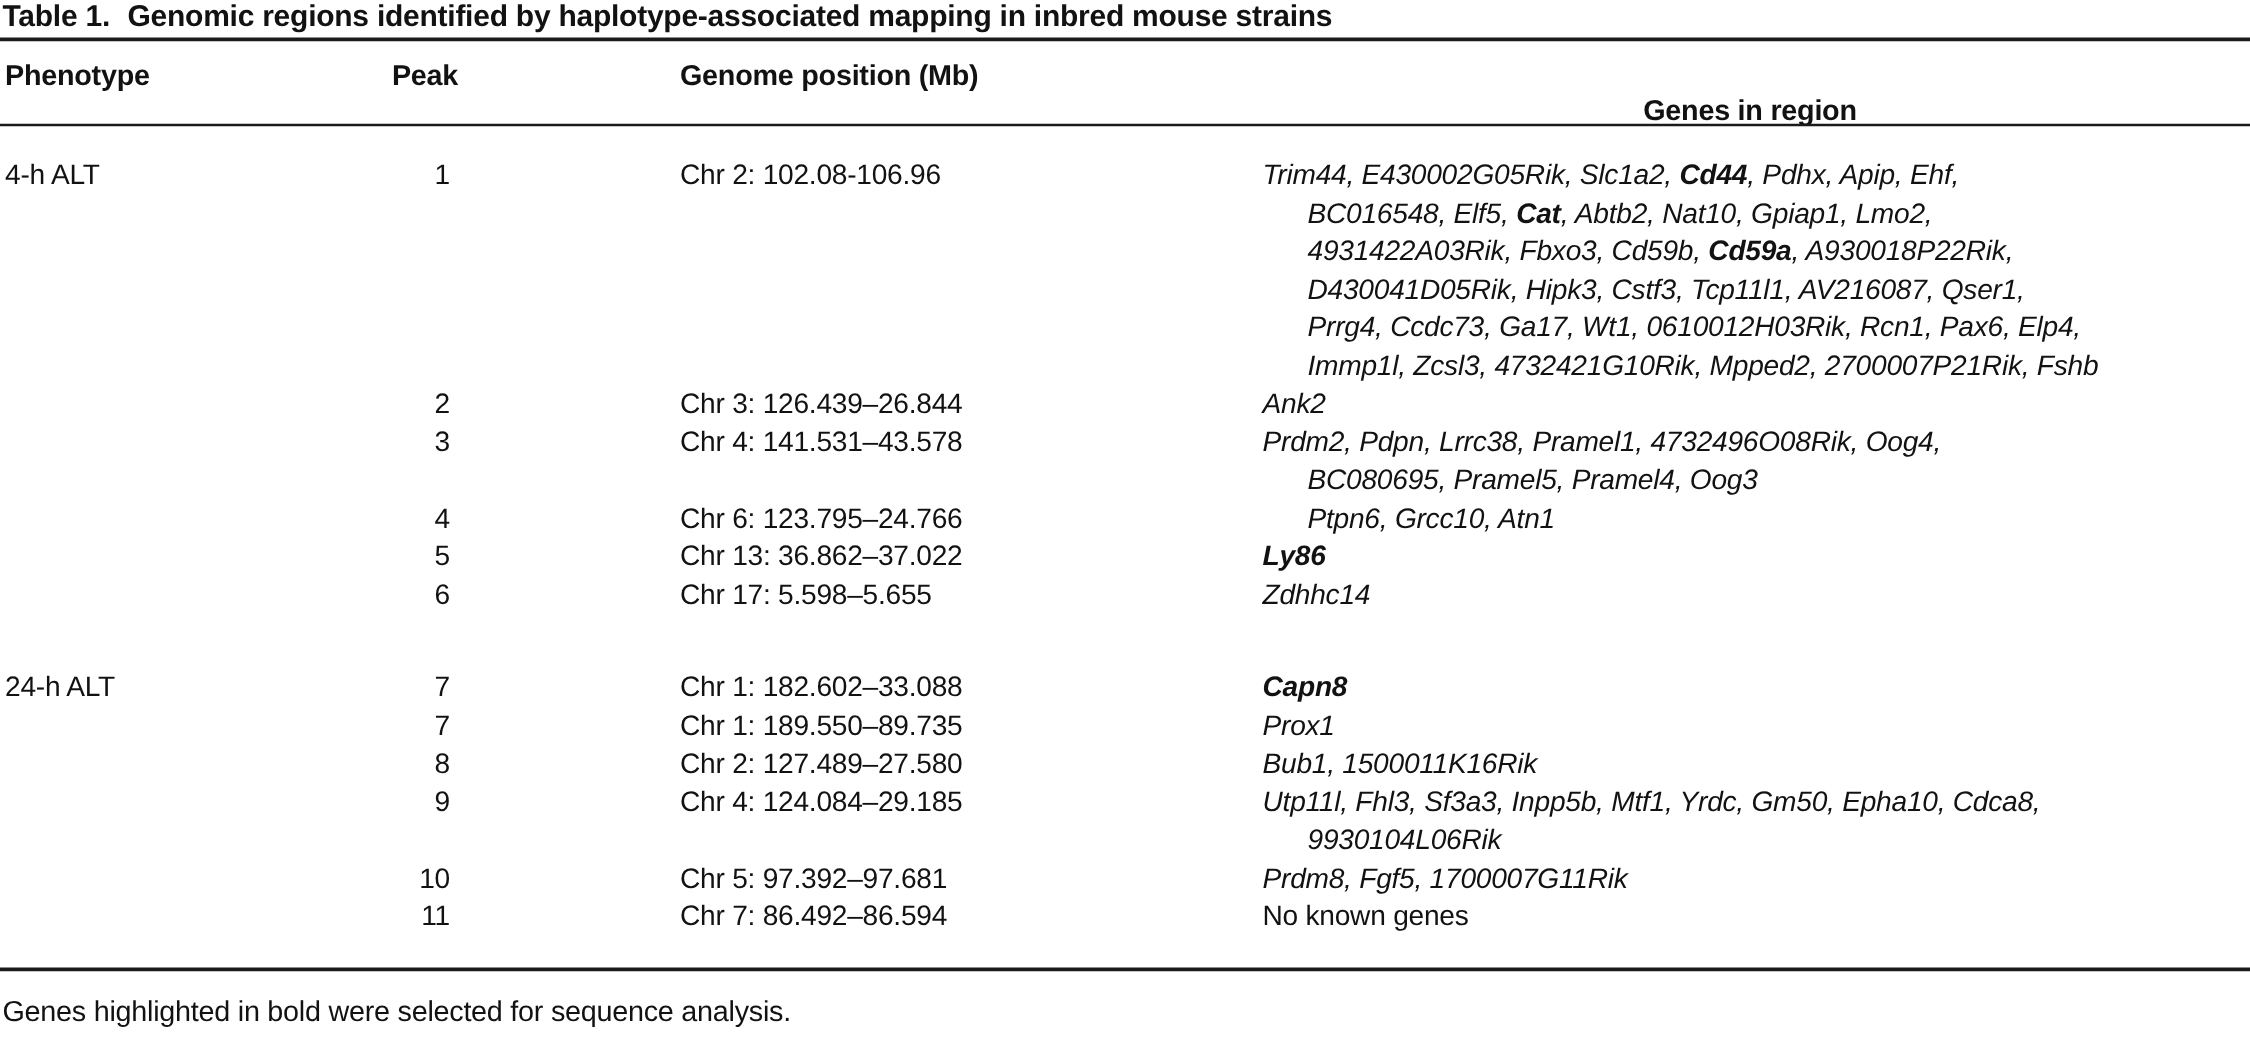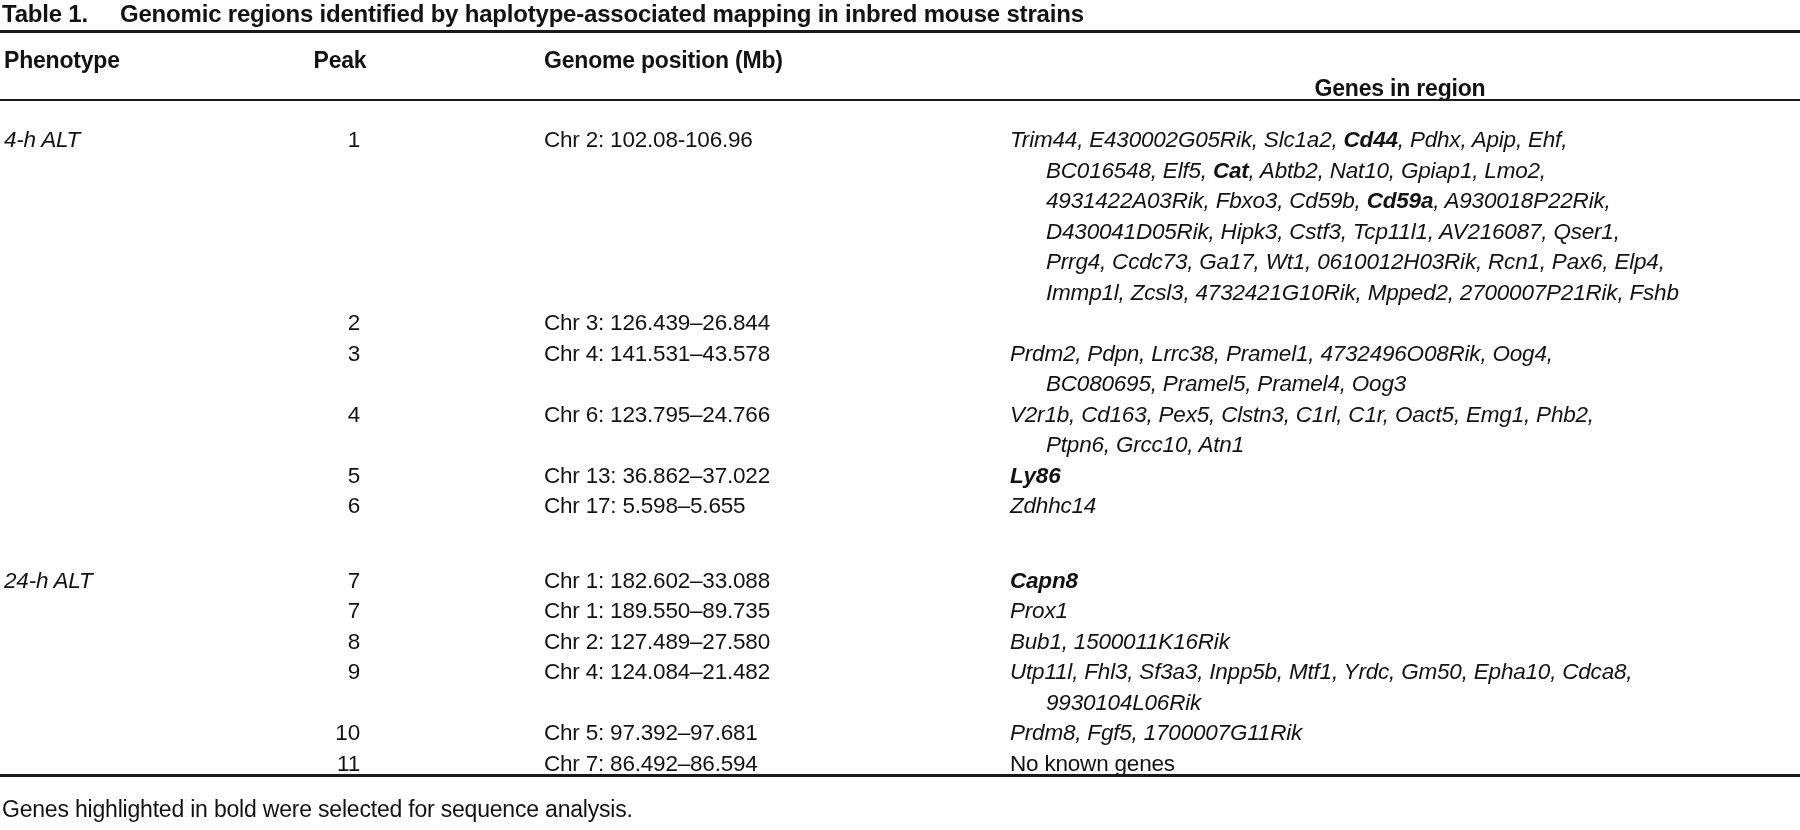--- a/index.html
+++ b/index.html
@@ -1,35 +1,35 @@
 <!DOCTYPE html>
 <html><head>
 <meta charset="utf-8">
 <style>
   html,body{margin:0;padding:0;background:#fff;}
   .page{
     position:relative;width:1800px;height:830px;background:#ffffff;
     color:#121212;font-family:"Liberation Sans",sans-serif;overflow:hidden;
   }
   .title-row{position:absolute;left:2px;top:0px;font-size:24px;font-weight:700;letter-spacing:-0.2px;white-space:nowrap;}
-  .title-label{display:inline-block;margin-right:32px;}
+  .title-label{display:inline-block;margin-right:14px;}
   .rule{position:absolute;left:0;width:1800px;background:#1b1b1b;}
   .rule-top{top:30px;height:3px;}
   .rule-mid{top:99px;height:2px;}
   .rule-bottom{top:774px;height:3px;}
   .header-row{position:absolute;top:47px;left:0;width:1800px;height:30px;font-weight:700;font-size:23px;letter-spacing:-0.2px;}
   .h-pheno{position:absolute;left:4px;top:0;}
   .h-peak{position:absolute;left:280px;top:0;width:120px;text-align:center;}
   .h-pos{position:absolute;left:544px;top:0;}
   .h-genes{position:absolute;left:1010px;top:0;width:780px;text-align:center;margin-top:28px;}
   .tbody{position:absolute;top:125px;left:0;width:1800px;font-size:22.5px;line-height:30.5px;letter-spacing:-0.2px;}
   .section + .section{margin-top:44px;}
   .row{display:flex;align-items:flex-start;}
   .cell{flex:none;}
-  .pheno{width:276px;padding-left:4px;font-style:italic;}
+  .pheno{width:276px;padding-left:4px;}
   .peak{width:80px;text-align:right;}
   .pos{width:466px;padding-left:184px;white-space:nowrap;}
   .genes{flex:1 1 auto;min-width:0;}
   .genes-line{font-style:italic;white-space:nowrap;}
   .genes-line.cont{padding-left:36px;}
   .genes-line.roman{font-style:normal;}
   .genes-line b{font-weight:700;}
   .footnote{position:absolute;left:2px;top:796px;font-size:23px;letter-spacing:-0.2px;text-align:center;}
 </style>
 </head>
@@ -64,36 +64,38 @@
             <div class="genes-line cont">4931422A03Rik, Fbxo3, Cd59b, <b>Cd59a</b>, A930018P22Rik,</div>
             <div class="genes-line cont">D430041D05Rik, Hipk3, Cstf3, Tcp11l1, AV216087, Qser1,</div>
             <div class="genes-line cont">Prrg4, Ccdc73, Ga17, Wt1, 0610012H03Rik, Rcn1, Pax6, Elp4,</div>
             <div class="genes-line cont">Immp1l, Zcsl3, 4732421G10Rik, Mpped2, 2700007P21Rik, Fshb</div>
           </div>
         </div>
         <div class="row">
           <div class="cell pheno"></div>
           <div class="cell peak">2</div>
           <div class="cell pos">Chr 3: 126.439–26.844</div>
+          <div class="cell genes">
+            <div class="genes-line">Ank2</div>
+          </div>
         </div>
         <div class="row">
           <div class="cell pheno"></div>
           <div class="cell peak">3</div>
           <div class="cell pos">Chr 4: 141.531–43.578</div>
           <div class="cell genes">
             <div class="genes-line">Prdm2, Pdpn, Lrrc38, Pramel1, 4732496O08Rik, Oog4,</div>
             <div class="genes-line cont">BC080695, Pramel5, Pramel4, Oog3</div>
           </div>
         </div>
         <div class="row">
           <div class="cell pheno"></div>
           <div class="cell peak">4</div>
           <div class="cell pos">Chr 6: 123.795–24.766</div>
           <div class="cell genes">
-            <div class="genes-line">V2r1b, Cd163, Pex5, Clstn3, C1rl, C1r, Oact5, Emg1, Phb2,</div>
             <div class="genes-line cont">Ptpn6, Grcc10, Atn1</div>
           </div>
         </div>
         <div class="row">
           <div class="cell pheno"></div>
           <div class="cell peak">5</div>
           <div class="cell pos">Chr 13: 36.862–37.022</div>
           <div class="cell genes">
             <div class="genes-line"><b>Ly86</b></div>
           </div>
@@ -128,21 +130,21 @@
           <div class="cell pheno"></div>
           <div class="cell peak">8</div>
           <div class="cell pos">Chr 2: 127.489–27.580</div>
           <div class="cell genes">
             <div class="genes-line">Bub1, 1500011K16Rik</div>
           </div>
         </div>
         <div class="row">
           <div class="cell pheno"></div>
           <div class="cell peak">9</div>
-          <div class="cell pos">Chr 4: 124.084–21.482</div>
+          <div class="cell pos">Chr 4: 124.084–29.185</div>
           <div class="cell genes">
             <div class="genes-line">Utp11l, Fhl3, Sf3a3, Inpp5b, Mtf1, Yrdc, Gm50, Epha10, Cdca8,</div>
             <div class="genes-line cont">9930104L06Rik</div>
           </div>
         </div>
         <div class="row">
           <div class="cell pheno"></div>
           <div class="cell peak">10</div>
           <div class="cell pos">Chr 5: 97.392–97.681</div>
           <div class="cell genes">

